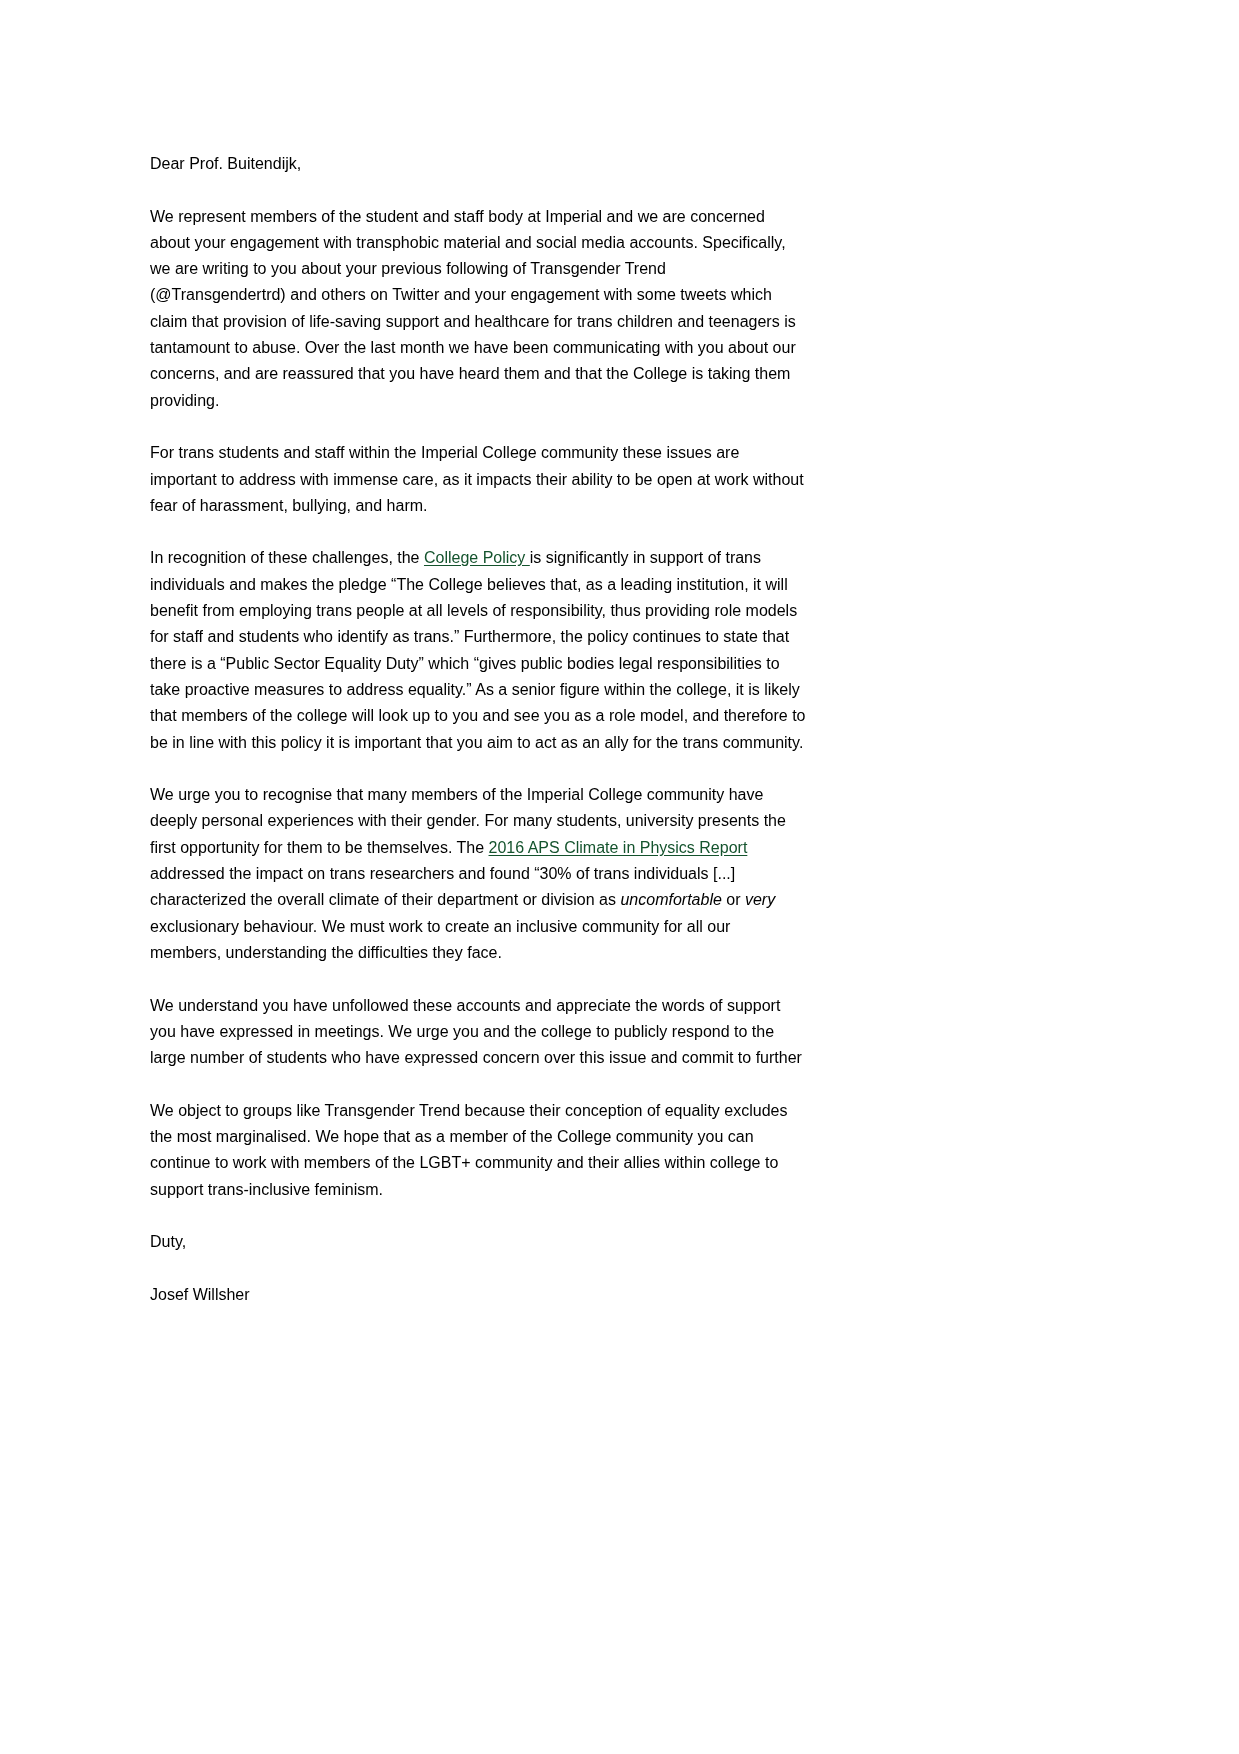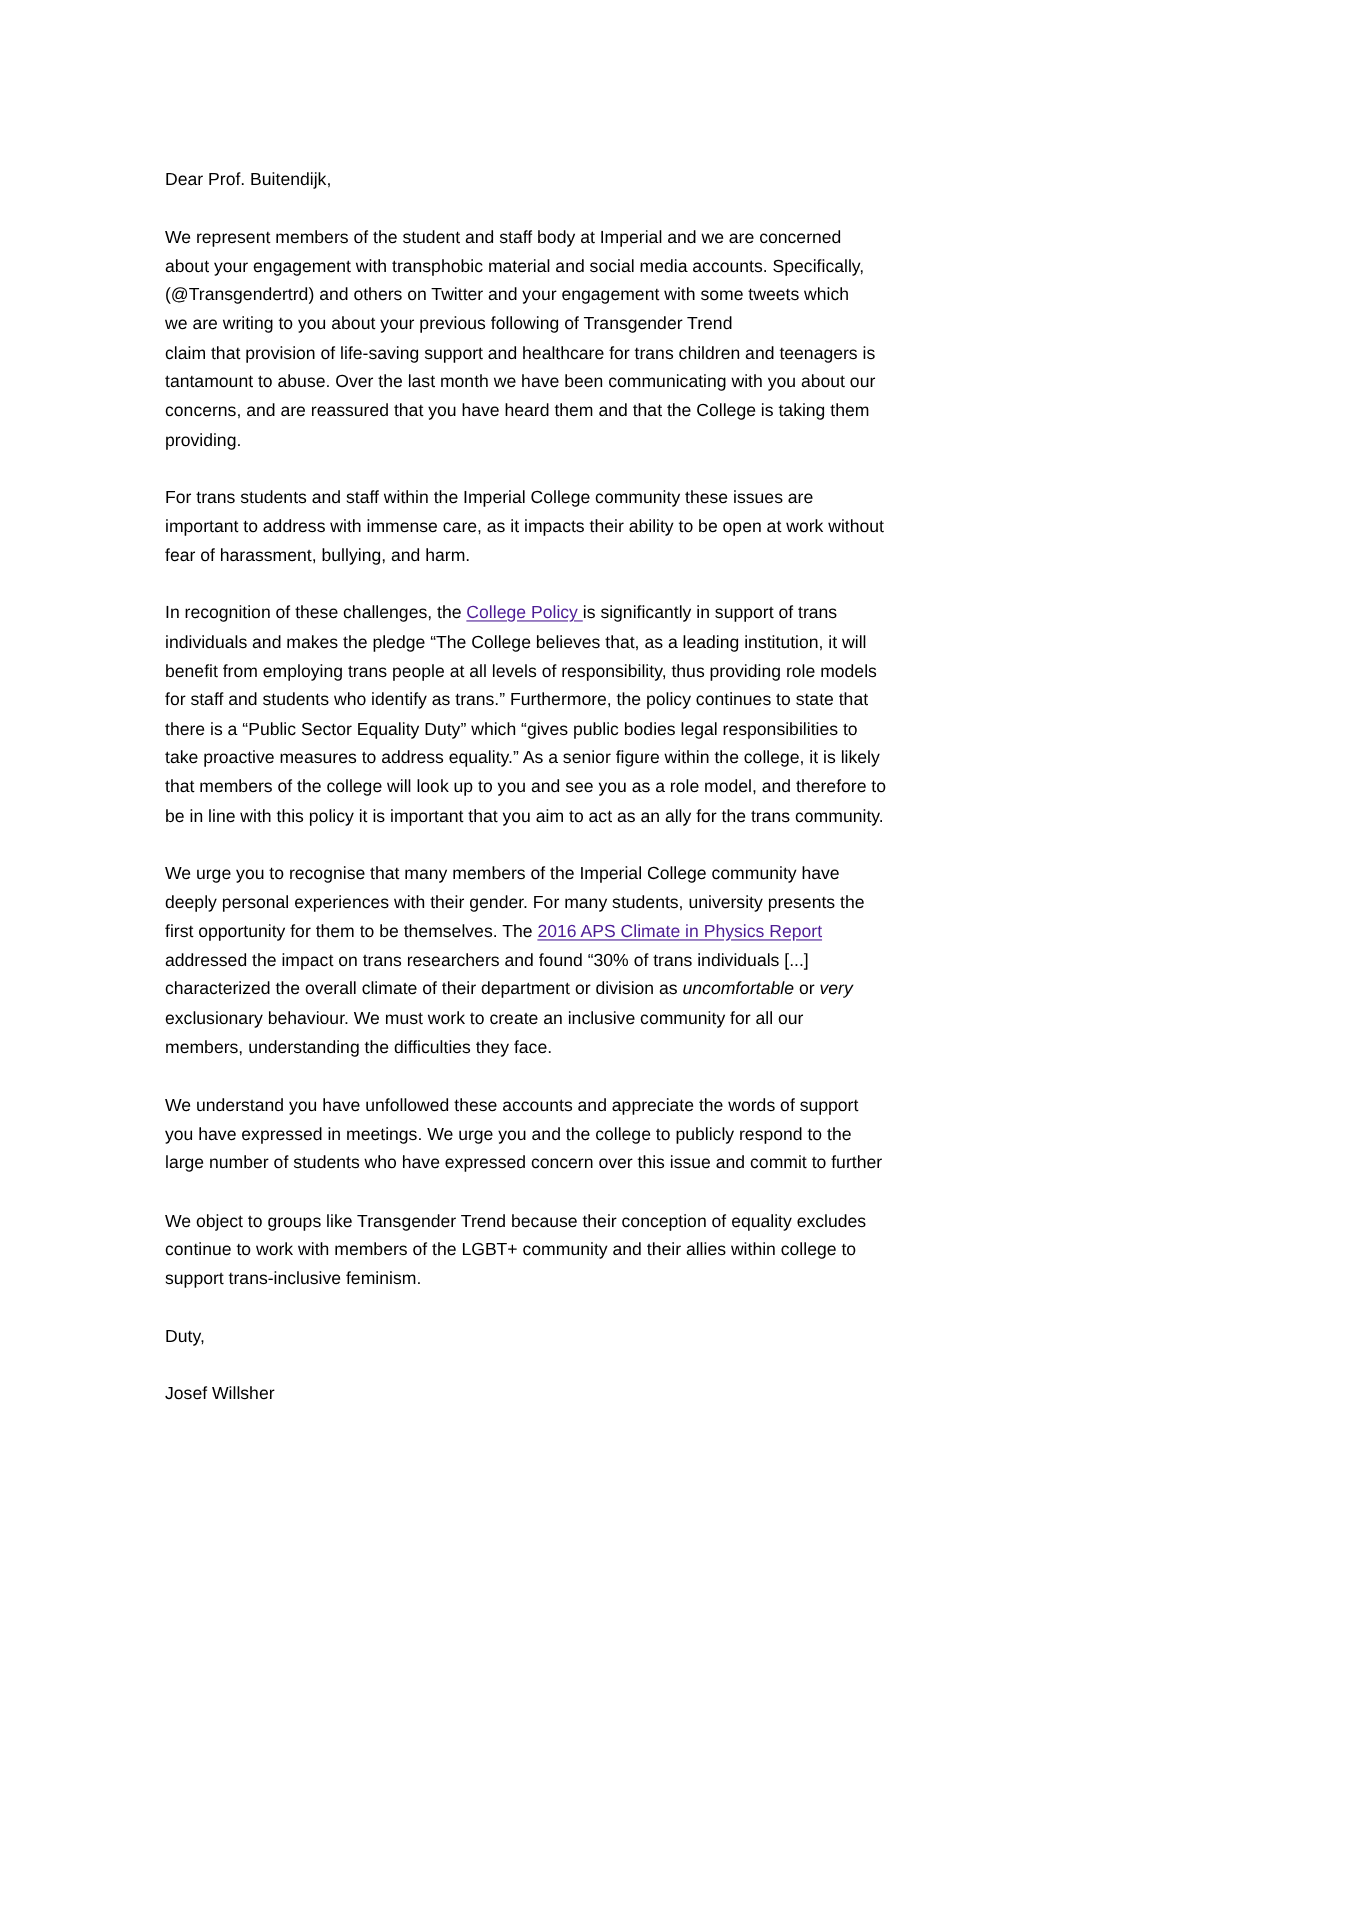--- a/index.html
+++ b/index.html
@@ -25,41 +25,41 @@
   }
   .para {
     margin: 0 0 26.3px 0;
     white-space: normal;
   }
   .line {
     display: block;
     white-space: nowrap;
   }
   a.link {
-    color: #4c1d95;
+    color: #14532d;
     text-decoration: underline;
     text-underline-offset: 2px;
   }
   em {
   }
 </style>
 </head>
 <body>
 
 <div class="page">
 
   <p class="para">
     <span class="line">Dear Prof. Buitendijk,</span>
   </p>
 
   <p class="para">
     <span class="line">We represent members of the student and staff body at Imperial and we are concerned</span>
     <span class="line">about your engagement with transphobic material and social media accounts. Specifically,</span>
+    <span class="line">we are writing to you about your previous following of Transgender Trend</span>
     <span class="line">(@Transgendertrd) and others on Twitter and your engagement with some tweets which</span>
-    <span class="line">we are writing to you about your previous following of Transgender Trend</span>
     <span class="line">claim that provision of life-saving support and healthcare for trans children and teenagers is</span>
     <span class="line">tantamount to abuse. Over the last month we have been communicating with you about our</span>
     <span class="line">concerns, and are reassured that you have heard them and that the College is taking them</span>
     <span class="line">providing.</span>
   </p>
 
   <p class="para">
     <span class="line">For trans students and staff within the Imperial College community these issues are</span>
     <span class="line">important to address with immense care, as it impacts their ability to be open at work without</span>
     <span class="line">fear of harassment, bullying, and harm.</span>
@@ -87,20 +87,21 @@
   </p>
 
   <p class="para">
     <span class="line">We understand you have unfollowed these accounts and appreciate the words of support</span>
     <span class="line">you have expressed in meetings. We urge you and the college to publicly respond to the</span>
     <span class="line">large number of students who have expressed concern over this issue and commit to further</span>
   </p>
 
   <p class="para">
     <span class="line">We object to groups like Transgender Trend because their conception of equality excludes</span>
+    <span class="line">the most marginalised. We hope that as a member of the College community you can</span>
     <span class="line">continue to work with members of the LGBT+ community and their allies within college to</span>
     <span class="line">support trans-inclusive feminism.</span>
   </p>
 
   <p class="para">
     <span class="line">Duty,</span>
   </p>
 
   <p class="para">
     <span class="line">Josef Willsher</span>

